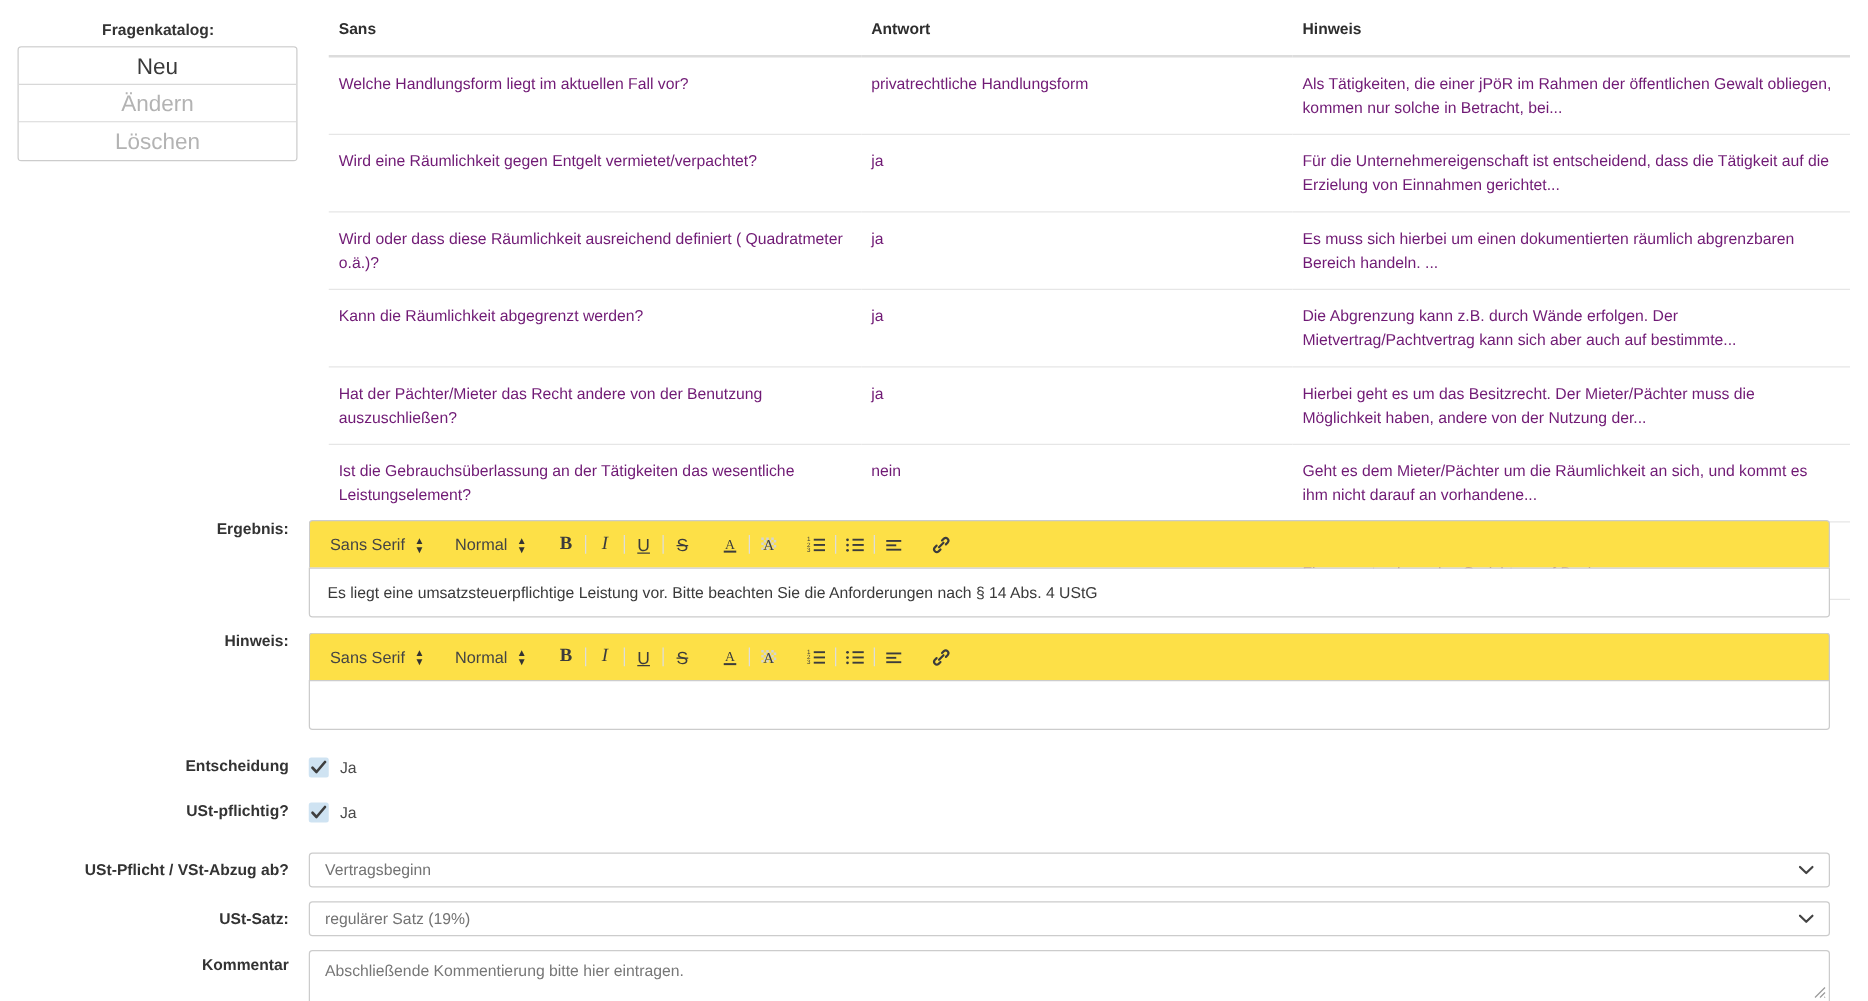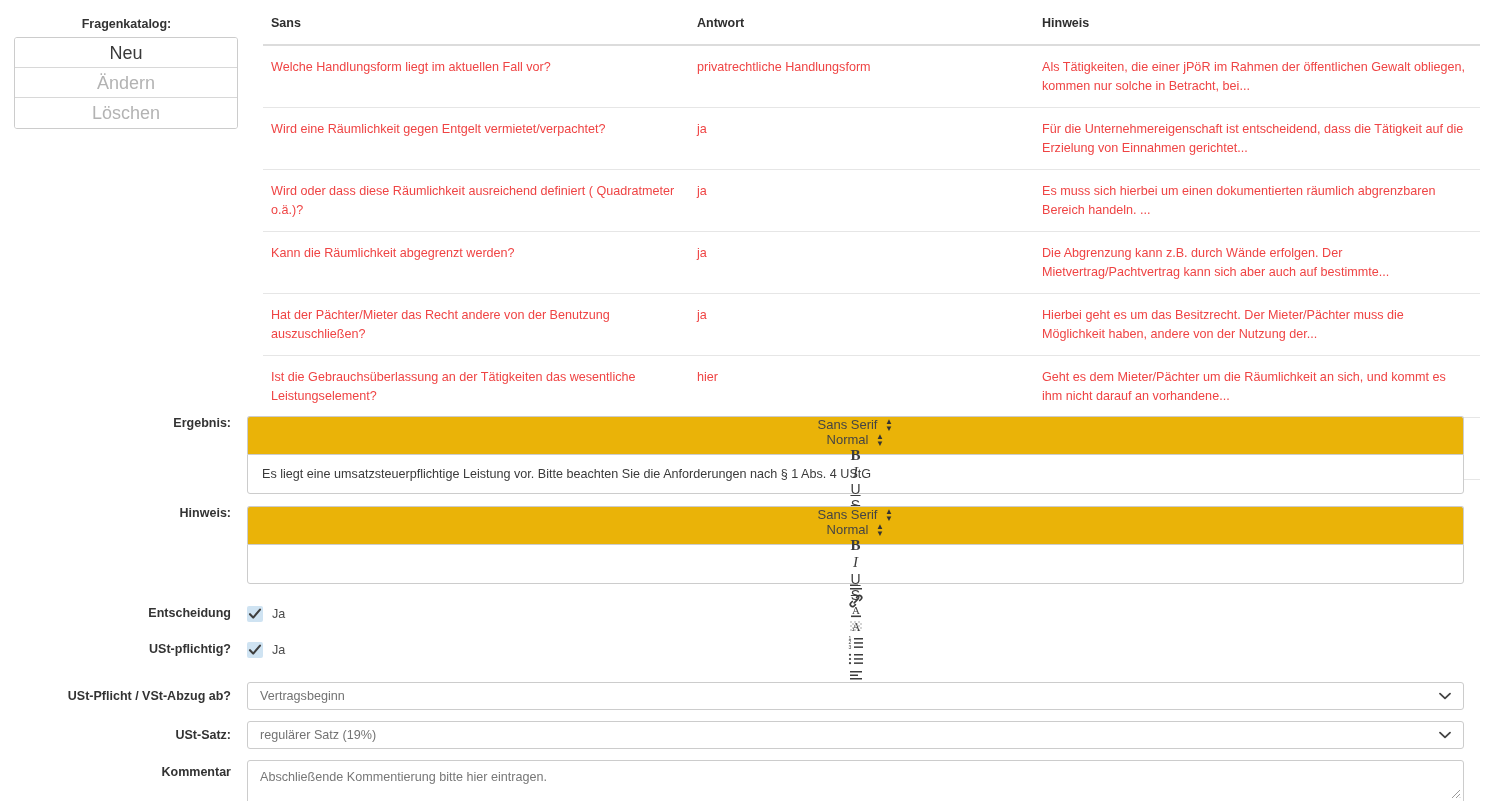--- a/index.html
+++ b/index.html
@@ -31,21 +31,21 @@
 
   
   .qtable { position: absolute; left: 263px; top: 16px; width: 1217px; }
   .qtable table { width: 100%; border-collapse: collapse; table-layout: fixed; }
   .qtable th {
     text-align: left; font-size: 12.5px; font-weight: bold; color: #2e2e2e;
     padding: 0 0 14px 8px; border-bottom: 2px solid #dcdcdc;
     vertical-align: top;
   }
   .qtable td {
-    font-size: 12.6px; color: #ef4444; line-height: 18.5px;
+    font-size: 12.6px; color: #701a75; line-height: 18.5px;
     padding: 12px 14px 12px 8px; border-bottom: 1px solid #e6e6e6;
     vertical-align: top;
   }
   .col-frage  { width: 426px; }
   .col-antwort{ width: 345px; }
   .col-hinweis{ width: 446px; }
   .qtable tr:last-child td { border-bottom: 1px solid #e6e6e6; }
 
   
   .form { position: absolute; left: 0; top: 416px; width: 1494px; }
@@ -56,21 +56,21 @@
     font-size: 12.5px; font-weight: bold; color: #333;
   }
   .fctl { flex: 1 1 auto; width: 1217px; max-width: 1217px; }
 
   
   .editor { width: 1217px; }
   .editor-toolbar {
     border: 1px solid #ccc; border-bottom: none;
     border-radius: 3px 3px 0 0;
     height: 38px; display: flex; align-items: center;
-    padding: 0 10px; background: #eab308; gap: 0px; flex-direction: column;
+    padding: 0 10px; background: #fde047; gap: 0px;
   }
   .editor-body {
     border: 1px solid #ccc; border-radius: 0 0 3px 3px;
     min-height: 40px; background: #fff;
     padding: 10px 14px; font-size: 12.6px; color: #3a3a3a; line-height: 18px;
   }
   .editor-body.tall { min-height: 40px; }
   .tb-select {
     display: inline-flex; align-items: center; gap: 7px;
     font-size: 13px; color: #444; padding: 0 6px; cursor: pointer;
@@ -171,21 +171,21 @@
           <td>ja</td>
           <td>Die Abgrenzung kann z.B. durch Wände erfolgen. Der Mietvertrag/Pachtvertrag kann sich aber auch auf bestimmte...</td>
         </tr>
         <tr>
           <td>Hat der Pächter/Mieter das Recht andere von der Benutzung auszuschließen?</td>
           <td>ja</td>
           <td>Hierbei geht es um das Besitzrecht. Der Mieter/Pächter muss die Möglichkeit haben, andere von der Nutzung der...</td>
         </tr>
         <tr>
           <td>Ist die Gebrauchsüberlassung an der Tätigkeiten das wesentliche Leistungselement?</td>
-          <td>hier</td>
+          <td>nein</td>
           <td>Geht es dem Mieter/Pächter um die Räumlichkeit an sich, und kommt es ihm nicht darauf an vorhandene...</td>
         </tr>
         <tr>
           <td>Welchen Lösungsvorschlag wollen Sie anwenden?</td>
           <td>Lösungsvorschlag gemäß Rechtsprechung</td>
           <td>Hierbei handelt es sich um vom Tool angenommene Auslegungen des Finanzamtes bzw. des Gerichtes auf Basis von...</td>
         </tr>
       </tbody>
     </table>
   </div>
@@ -292,21 +292,21 @@
             <span class="tb-btn">
               <svg width="16" height="16" viewBox="0 0 16 16">
                 <g stroke="#3c3c3c" stroke-width="1.7" fill="none" stroke-linecap="round">
                   <path d="M6.2 9.8 L9.8 6.2"></path>
                   <path d="M8.6 4.4 L10.1 2.9 a2.2 2.2 0 0 1 3.1 3.1 L11.7 7.5"></path>
                   <path d="M7.4 11.6 L5.9 13.1 a2.2 2.2 0 0 1 -3.1 -3.1 L4.3 8.5"></path>
                 </g>
               </svg>
             </span>
           </div>
-          <div class="editor-body">Es liegt eine umsatzsteuerpflichtige Leistung vor. Bitte beachten Sie die Anforderungen nach § 1 Abs. 4 UStG</div>
+          <div class="editor-body">Es liegt eine umsatzsteuerpflichtige Leistung vor. Bitte beachten Sie die Anforderungen nach § 14 Abs. 4 UStG</div>
         </div>
       </div>
     </div>
 
     <div class="frow" style="margin-top:12px;">
       <div class="flabel">Hinweis:</div>
       <div class="fctl">
         <div class="editor">
           <div class="editor-toolbar">
             <span class="tb-select">

